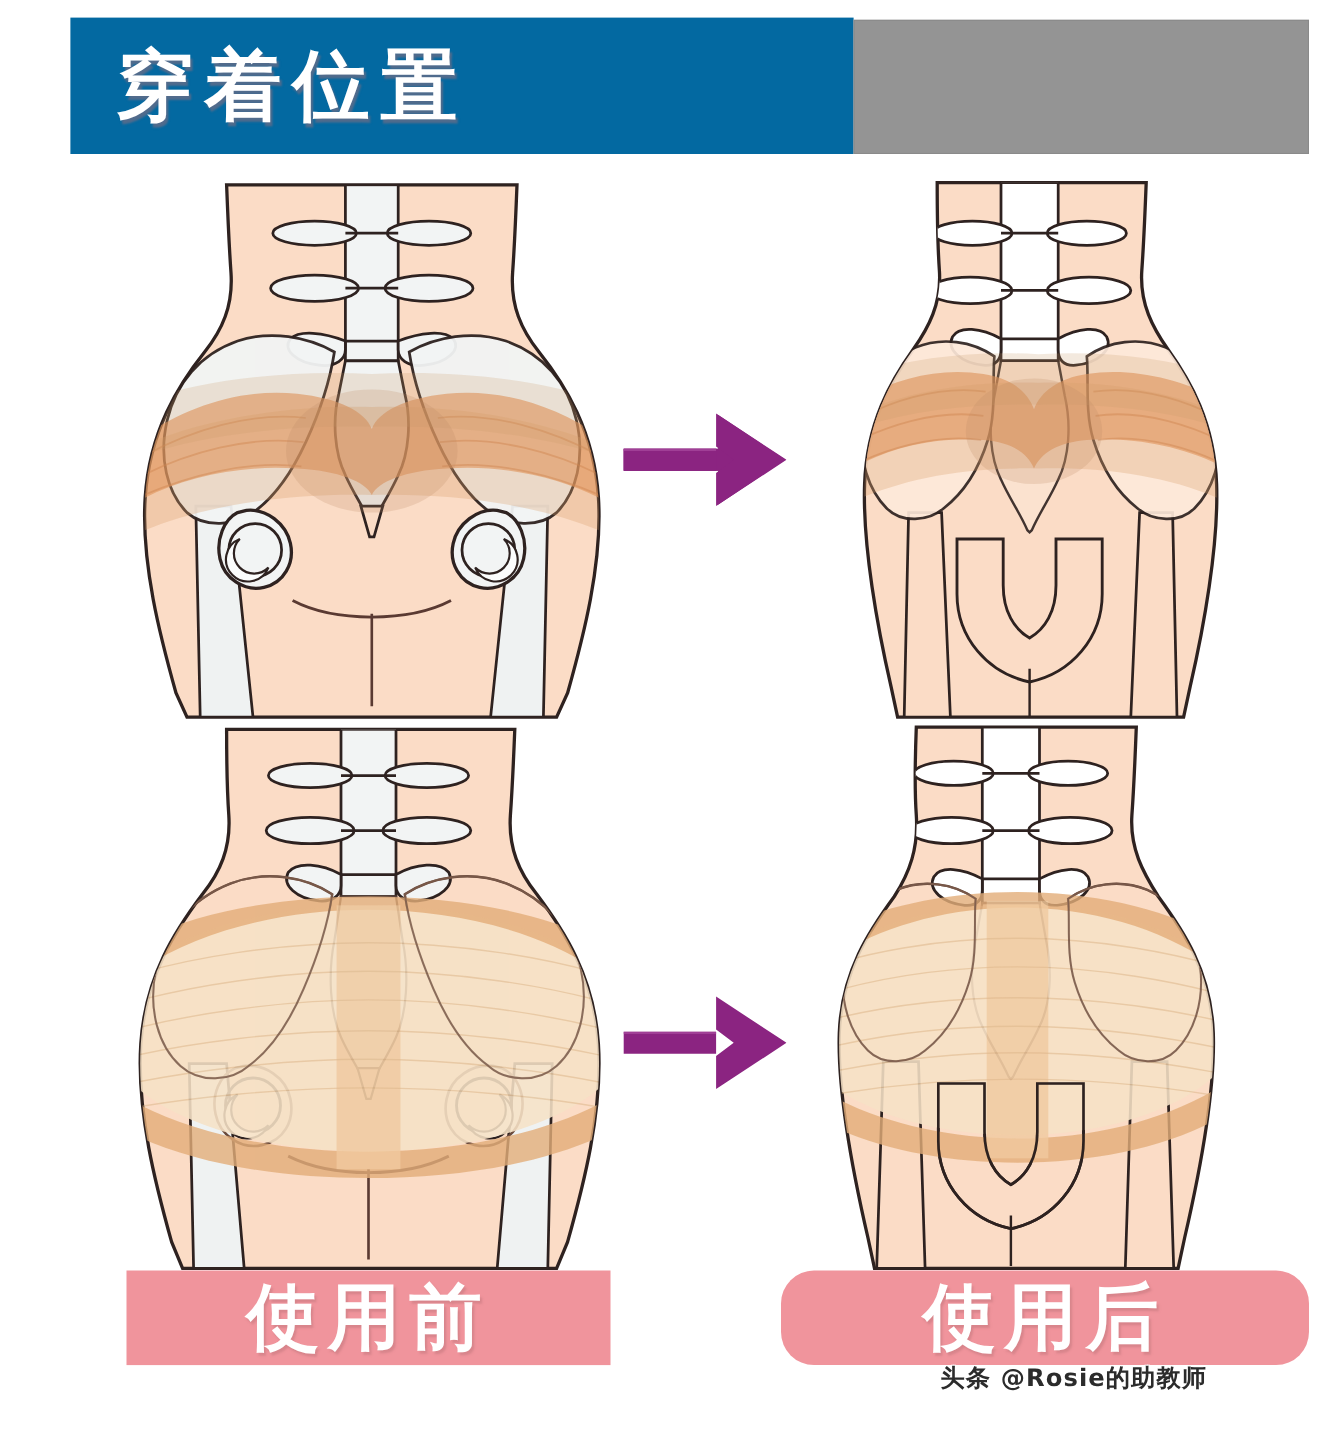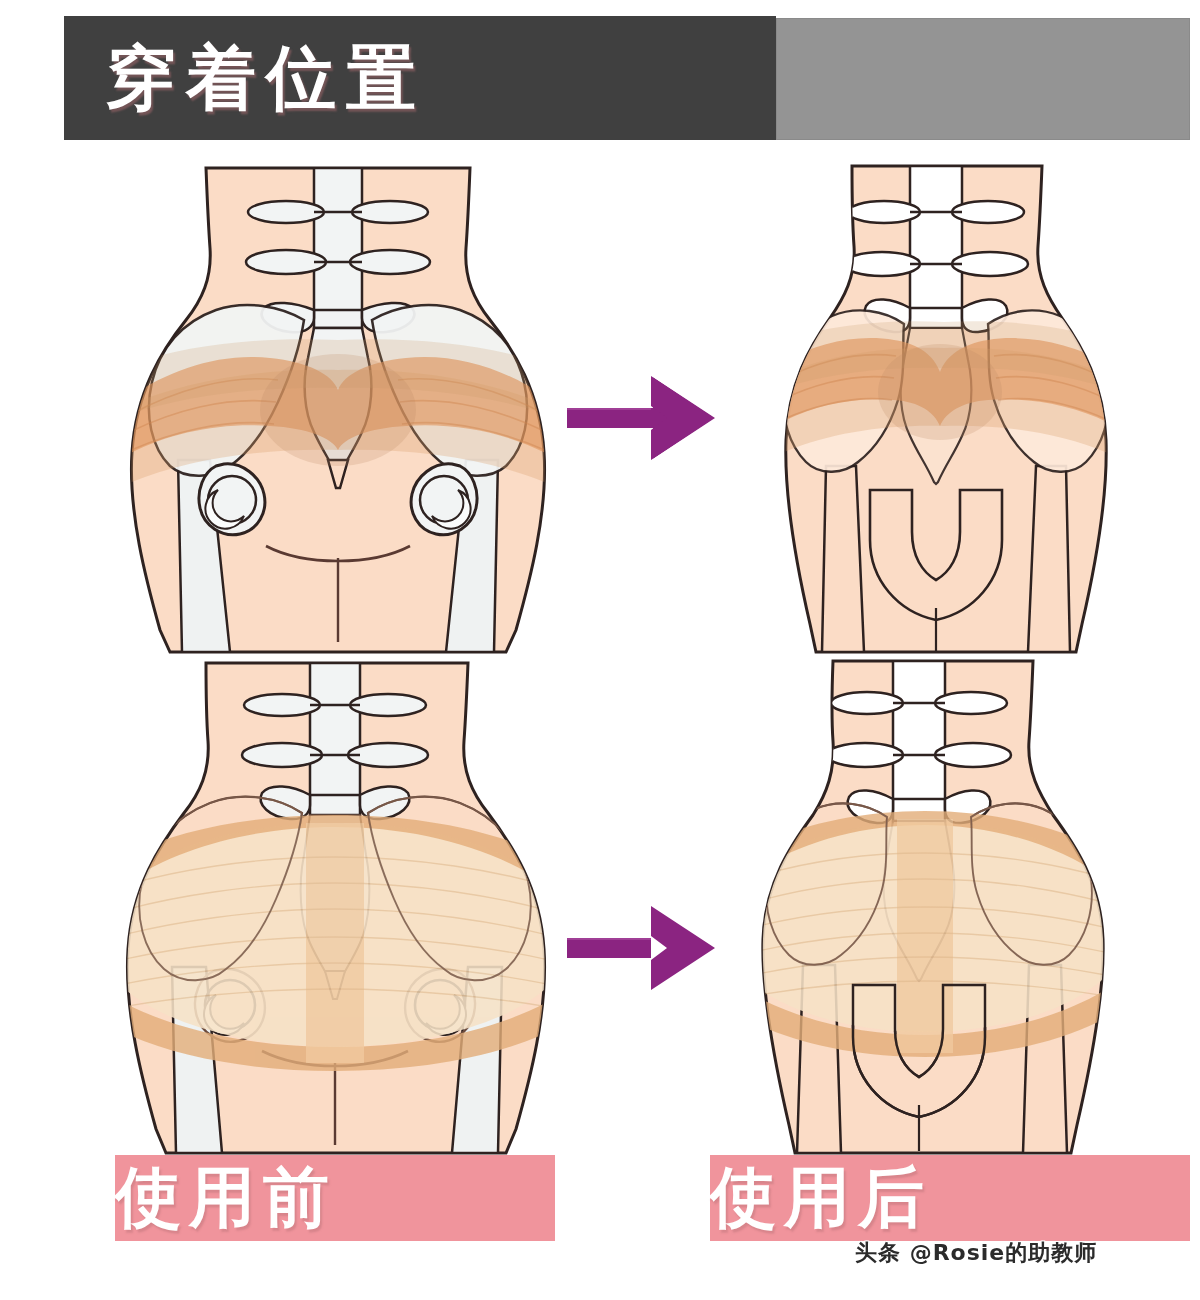--- a/index.html
+++ b/index.html
@@ -21,21 +21,21 @@
     background: #ffffff;
   }
 
   
   .title-banner {
     position: absolute;
     left: 64px;
     top: 16px;
     width: 712px;
     height: 124px;
-    background: #404040;
+    background: #0369a1;
     display: flex;
     align-items: center;
     box-sizing: border-box;
     padding-left: 42px;
   }
   .title-banner .title-text {
     color: #FFFFFF;
     font-size: 70px;
     font-weight: bold;
     letter-spacing: 10px;
@@ -55,32 +55,32 @@
     box-sizing: border-box;
   }
 
   
   .footer-label {
     position: absolute;
     height: 86px;
     background: #F0949C;
     display: flex;
     align-items: center;
-    justify-content: flex-start;
+    justify-content: center;
   }
   .footer-label .label-text {
     color: #FFFFFF;
     font-size: 66px;
     font-weight: bold;
     letter-spacing: 8px;
     line-height: 1;
     text-shadow: 2px 3px 2px rgba(180,110,115,0.4);
   }
   #label-before { left: 115px; top: 1155px; width: 440px; }
-  #label-after  { left: 710px; top: 1155px; width: 480px; }
+  #label-after  { left: 710px; top: 1155px; width: 480px; border-radius: 30px; }
 
   .watermark {
     position: absolute;
     left: 855px;
     top: 1238px;
     font-size: 22px;
     font-weight: bold;
     color: #2b2b2b;
     letter-spacing: 1px;
     white-space: nowrap;

